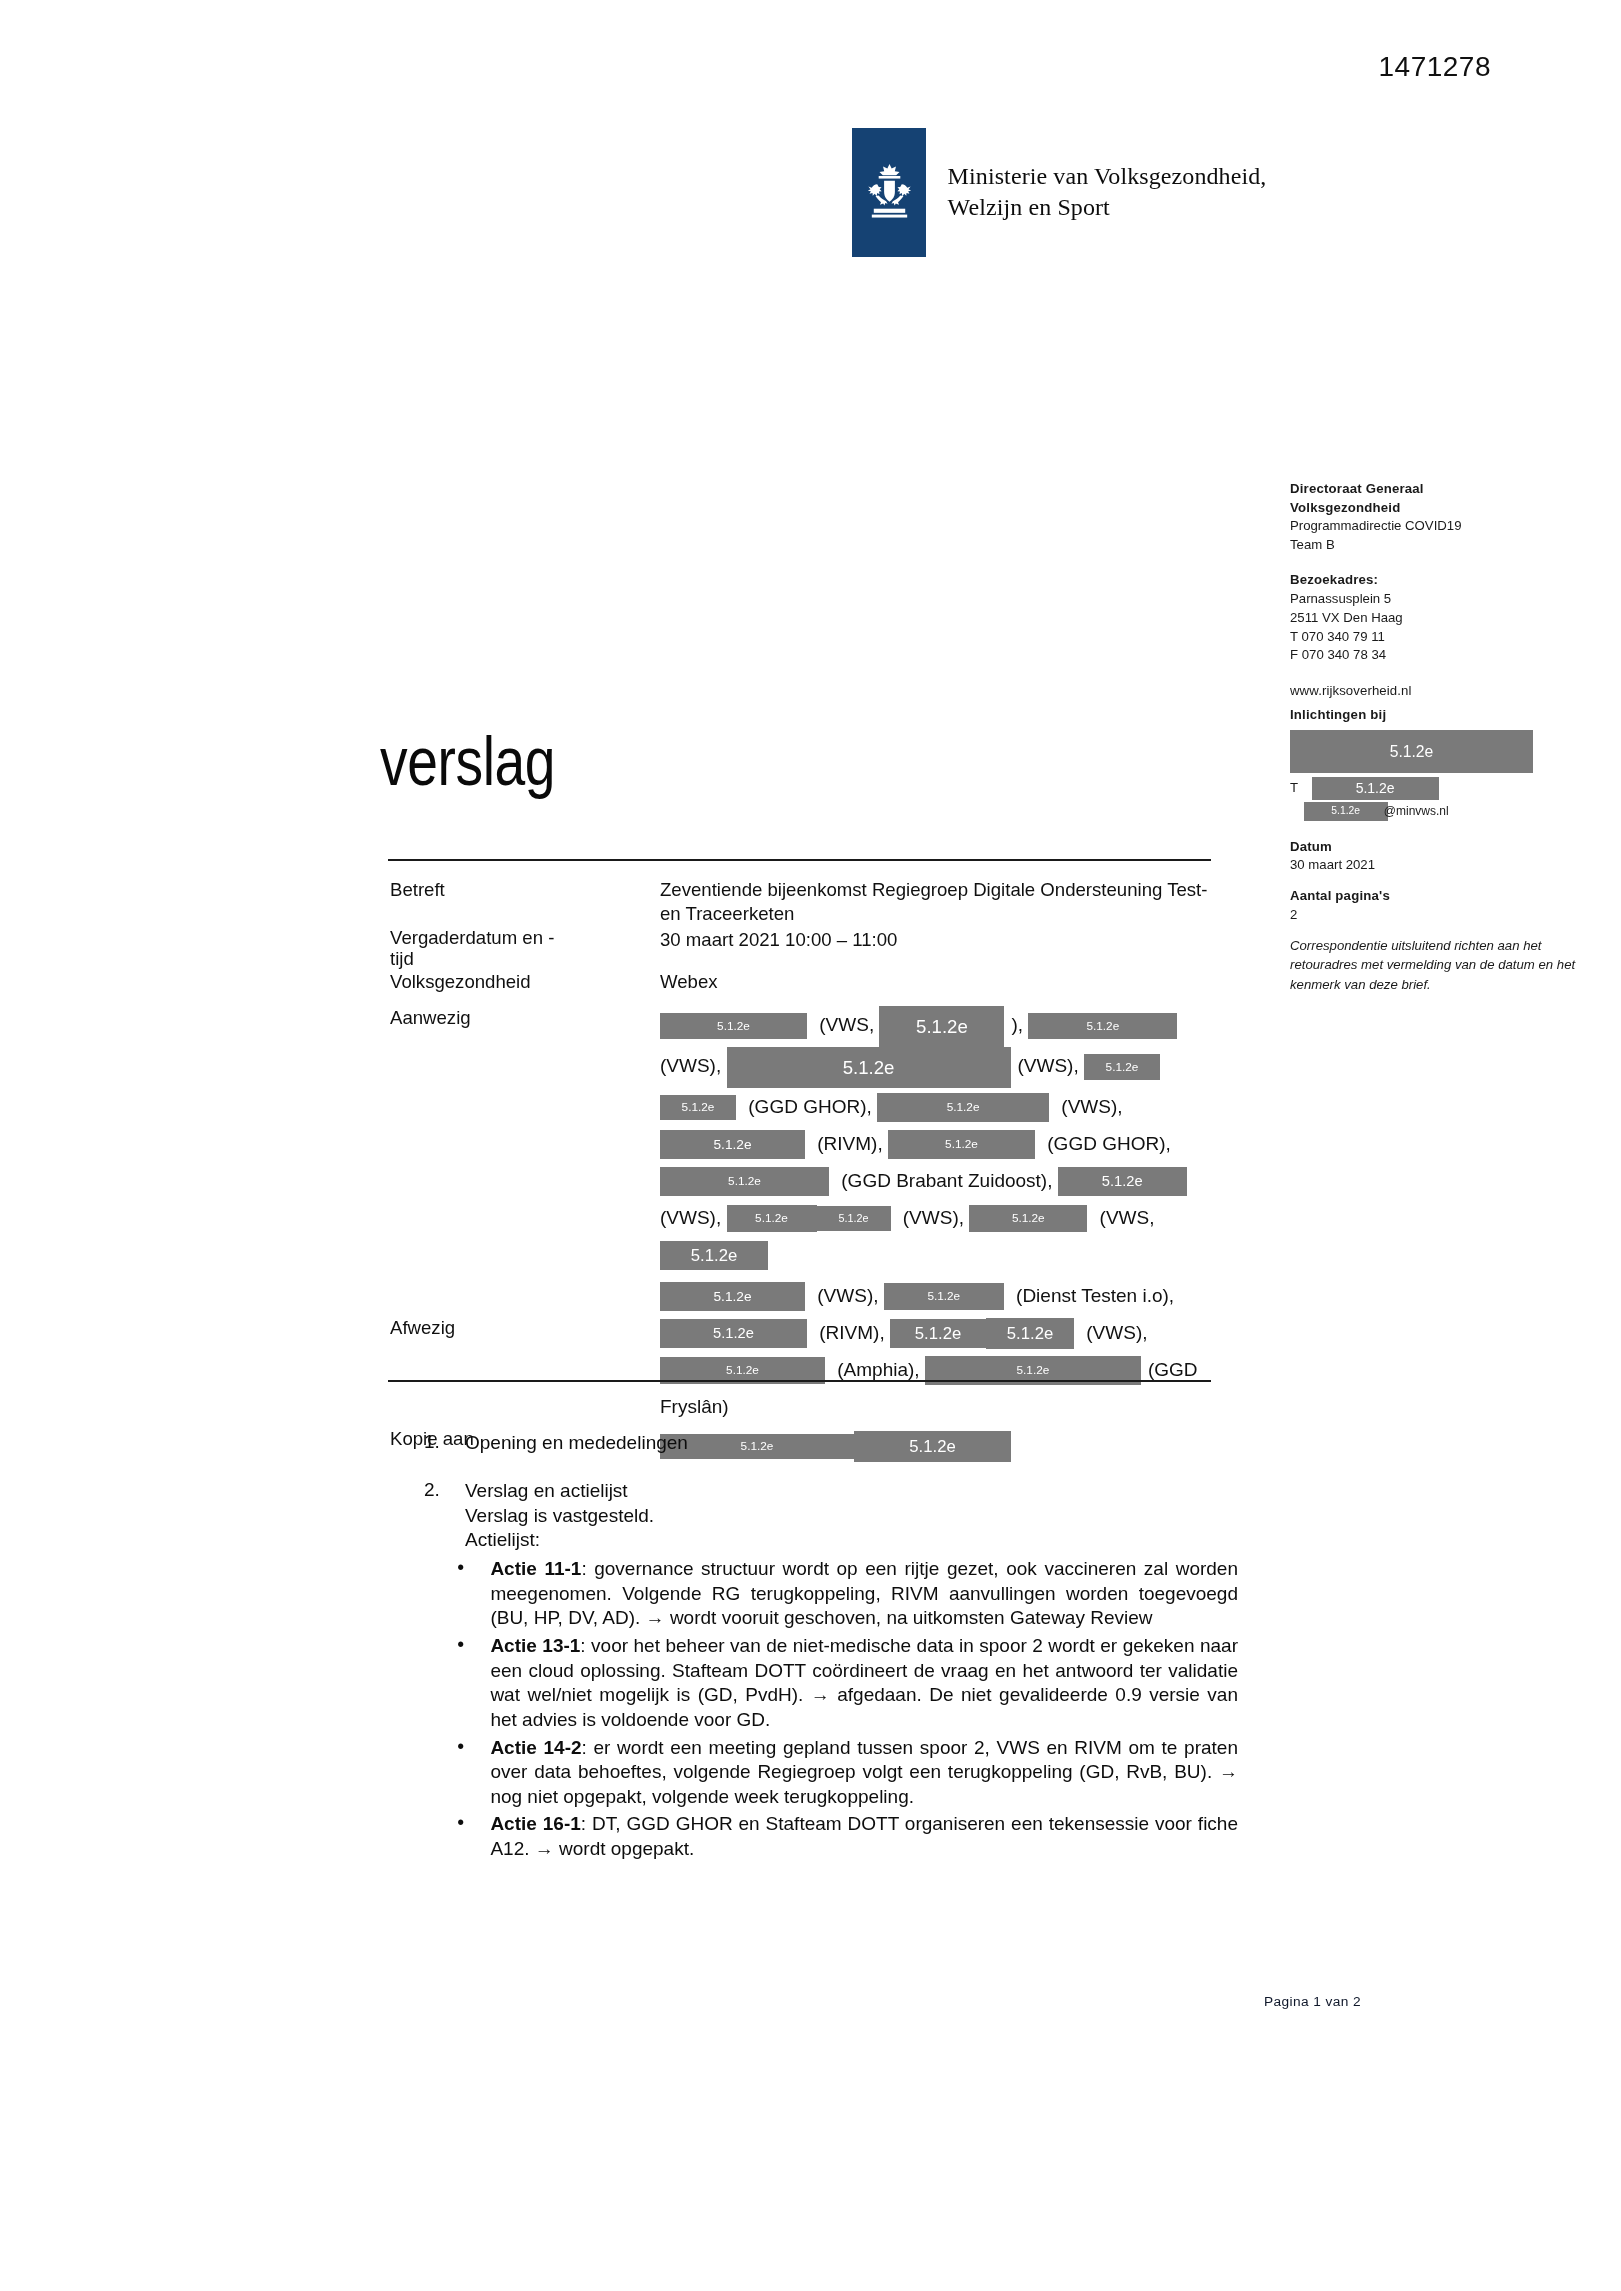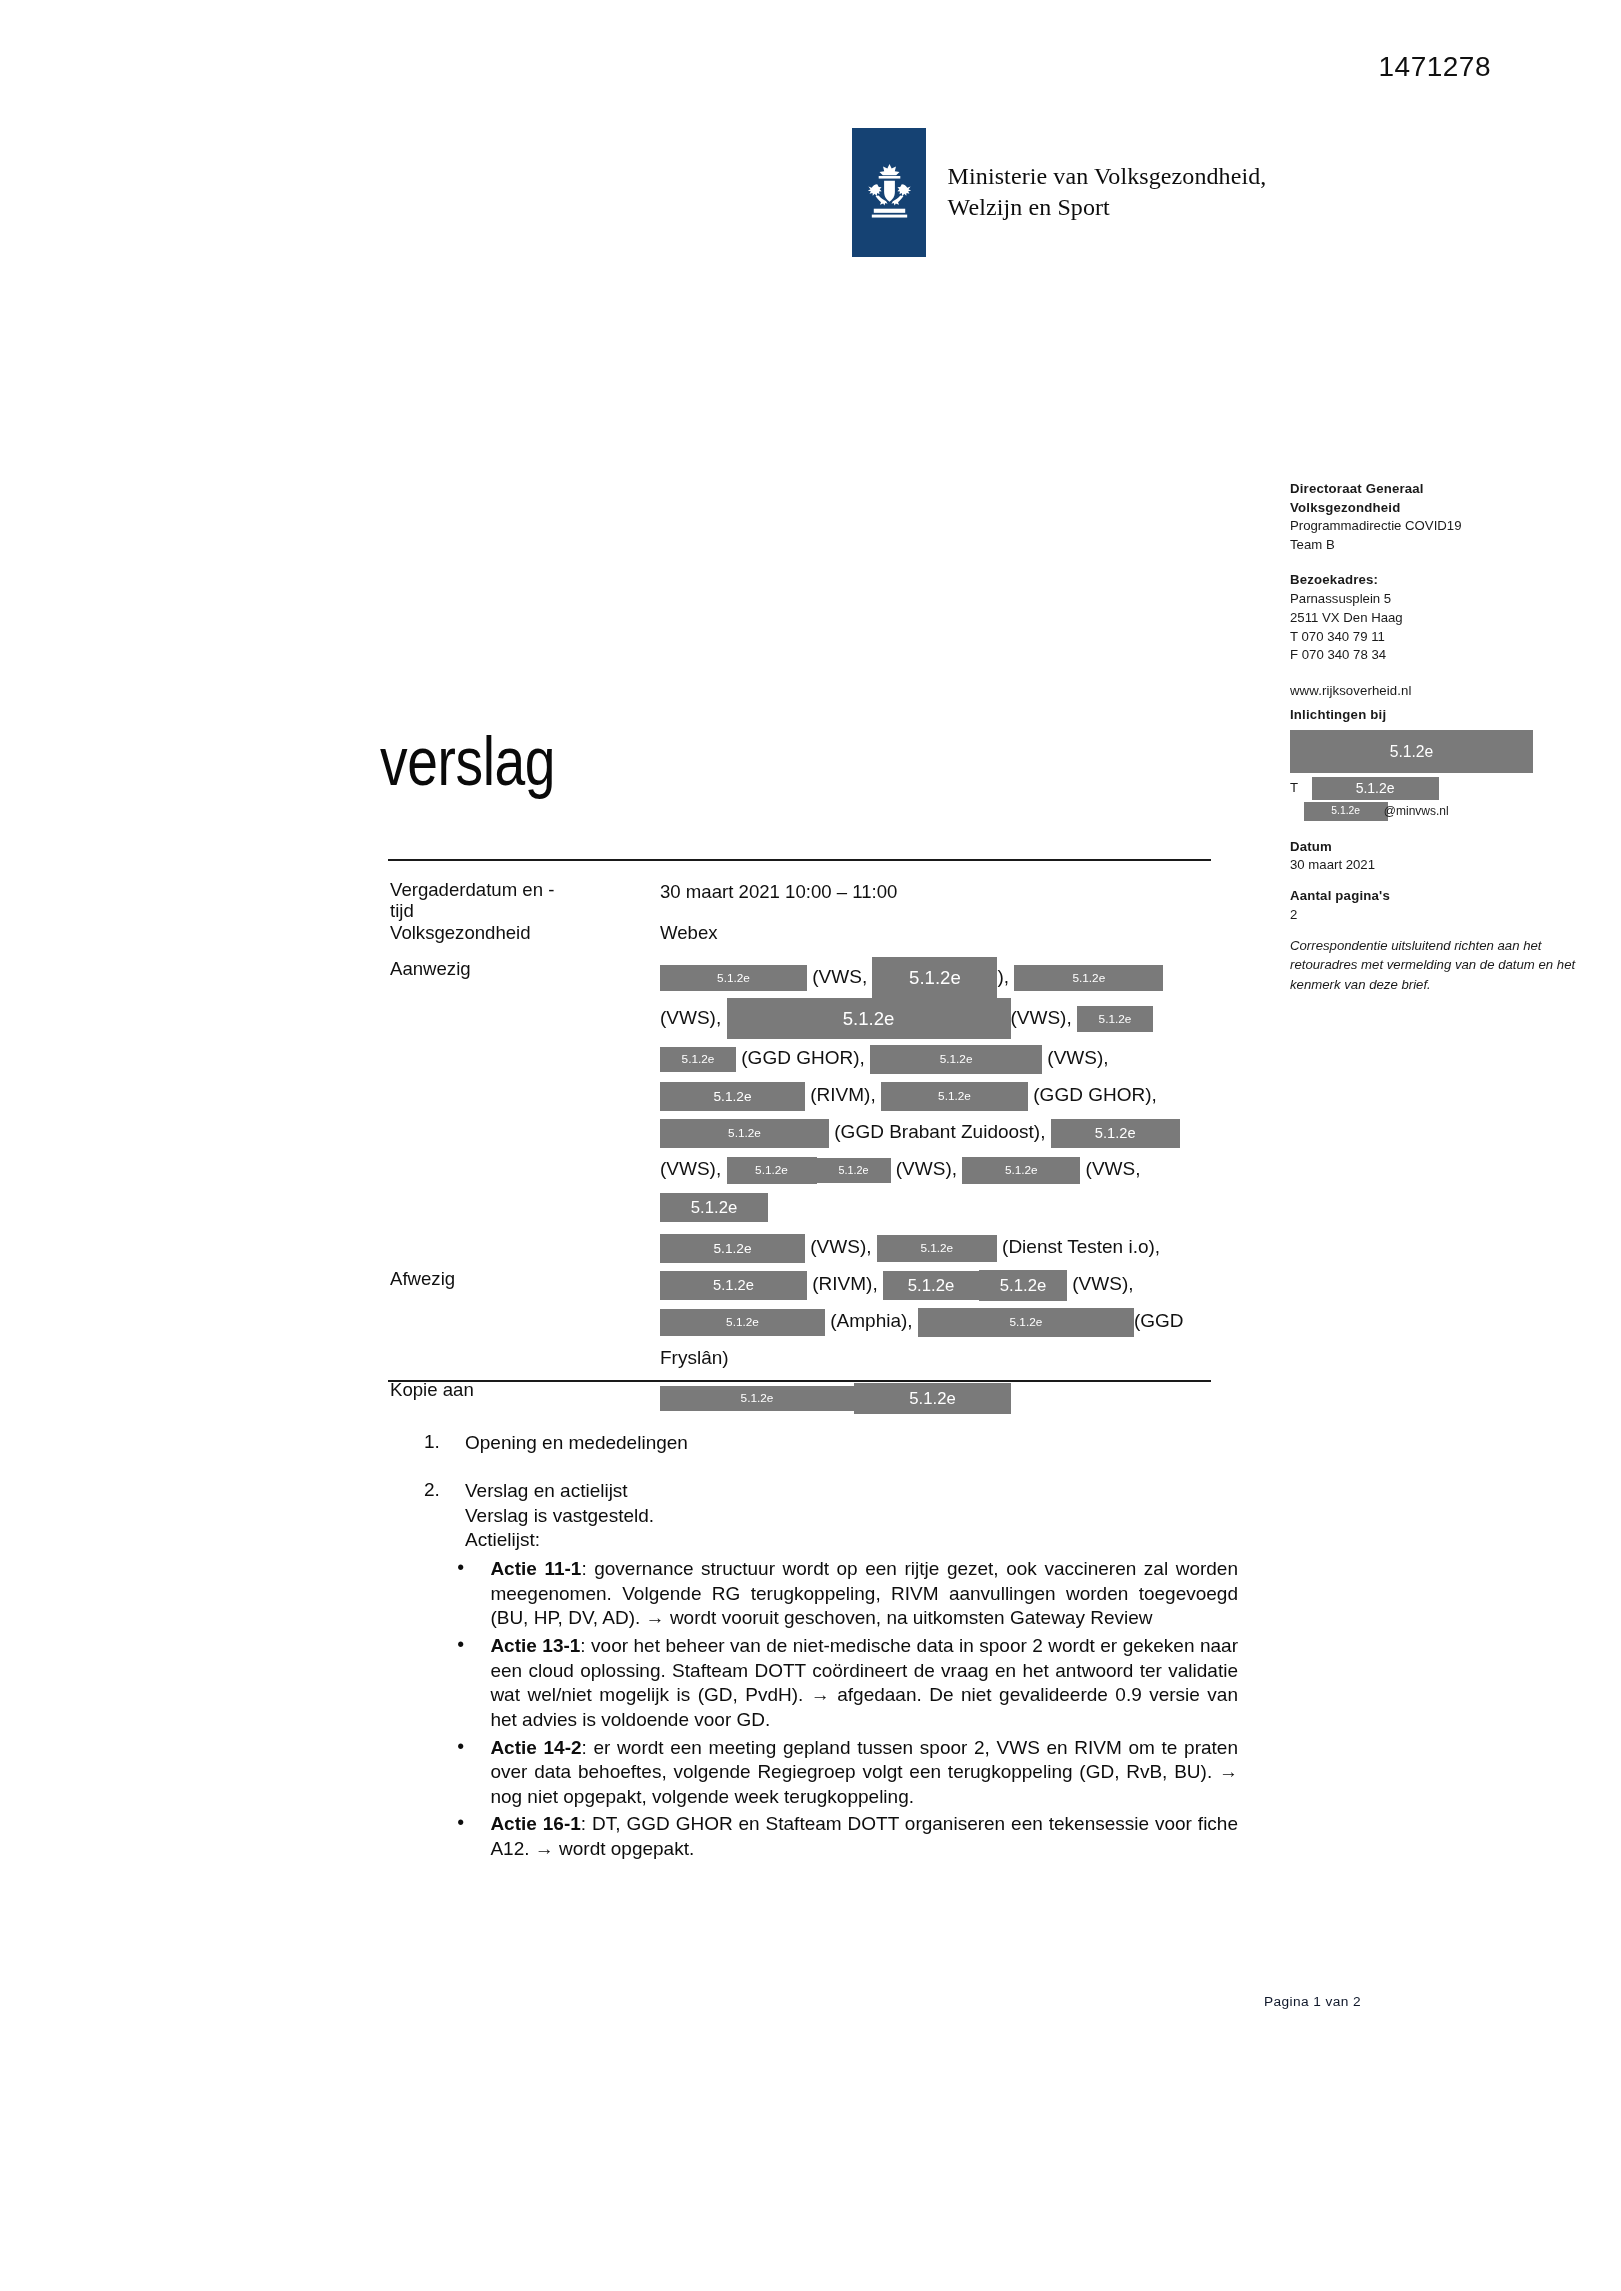--- a/index.html
+++ b/index.html
@@ -176,21 +176,21 @@
   .tight { line-height: 1.12; }
 
   
   .att {
     position: relative;
     font-size: 19px;
     line-height: 37px;
     color: #111;
     width: 564px;
   }
-  .att .tok { display: inline; }
+  .att .tok { display: inline; padding-left: 7px; }
   .att .rb {
     background: #7a7a7a;
     color: #fff;
     display: inline-block;
     text-align: center;
     vertical-align: middle;
     font-family: "Liberation Sans", sans-serif;
   }
 
   
@@ -311,20 +311,24 @@
       <div class="small-gap"></div>
       <div class="italic">Correspondentie uitsluitend richten aan het retouradres met vermelding van de datum en het kenmerk van deze brief.</div>
     </div>
 
     <div class="title">verslag</div>
 
     <div class="rule rule-top"></div>
 
     <div class="info">
 
+      <div class="info-row">
+        <div class="info-label">Betreft</div>
+        <div class="info-value">Zeventiende bijeenkomst Regiegroep Digitale Ondersteuning Test- en Traceerketen</div>
+      </div>
 
       <div class="info-row" style="margin-top:2px">
         <div class="info-label tight">
           <div>Vergaderdatum en -</div>
           <div>tijd</div>
         </div>
         <div class="info-value">30 maart 2021 10:00 – 11:00</div>
       </div>
 
       <div class="info-row">

